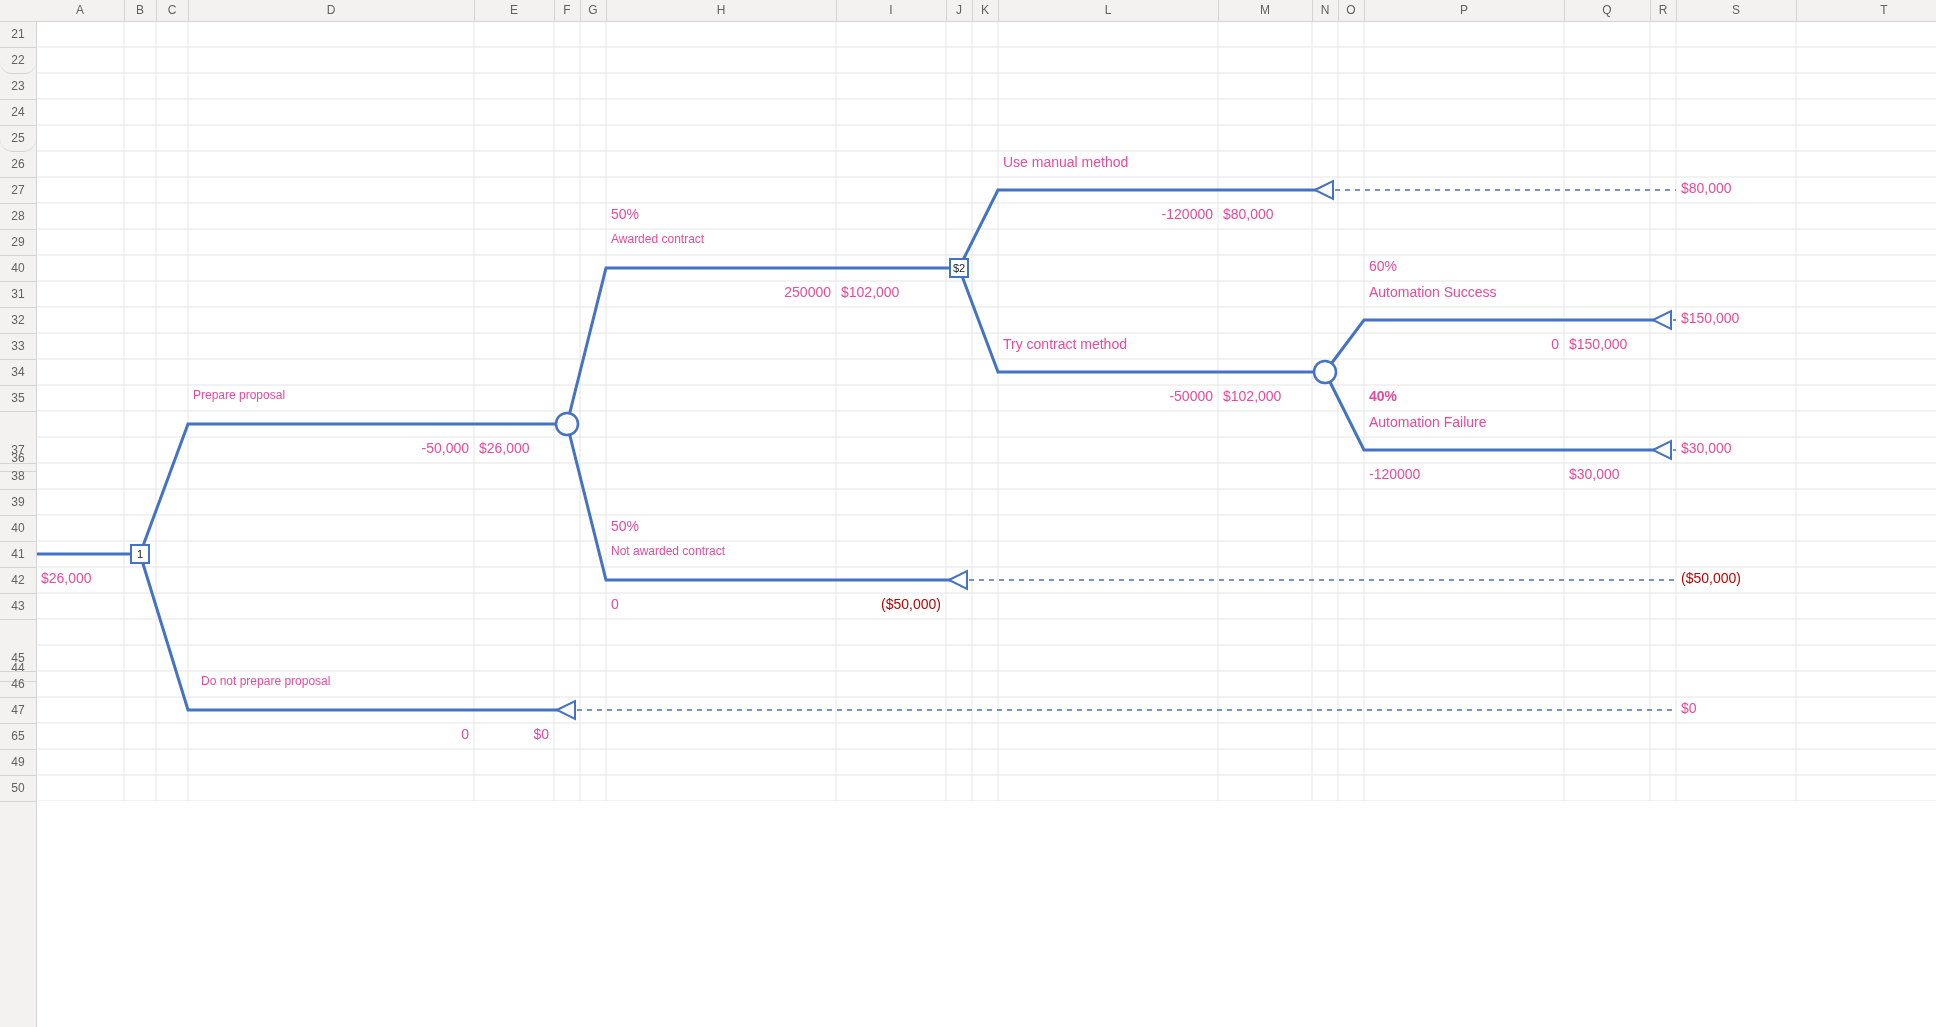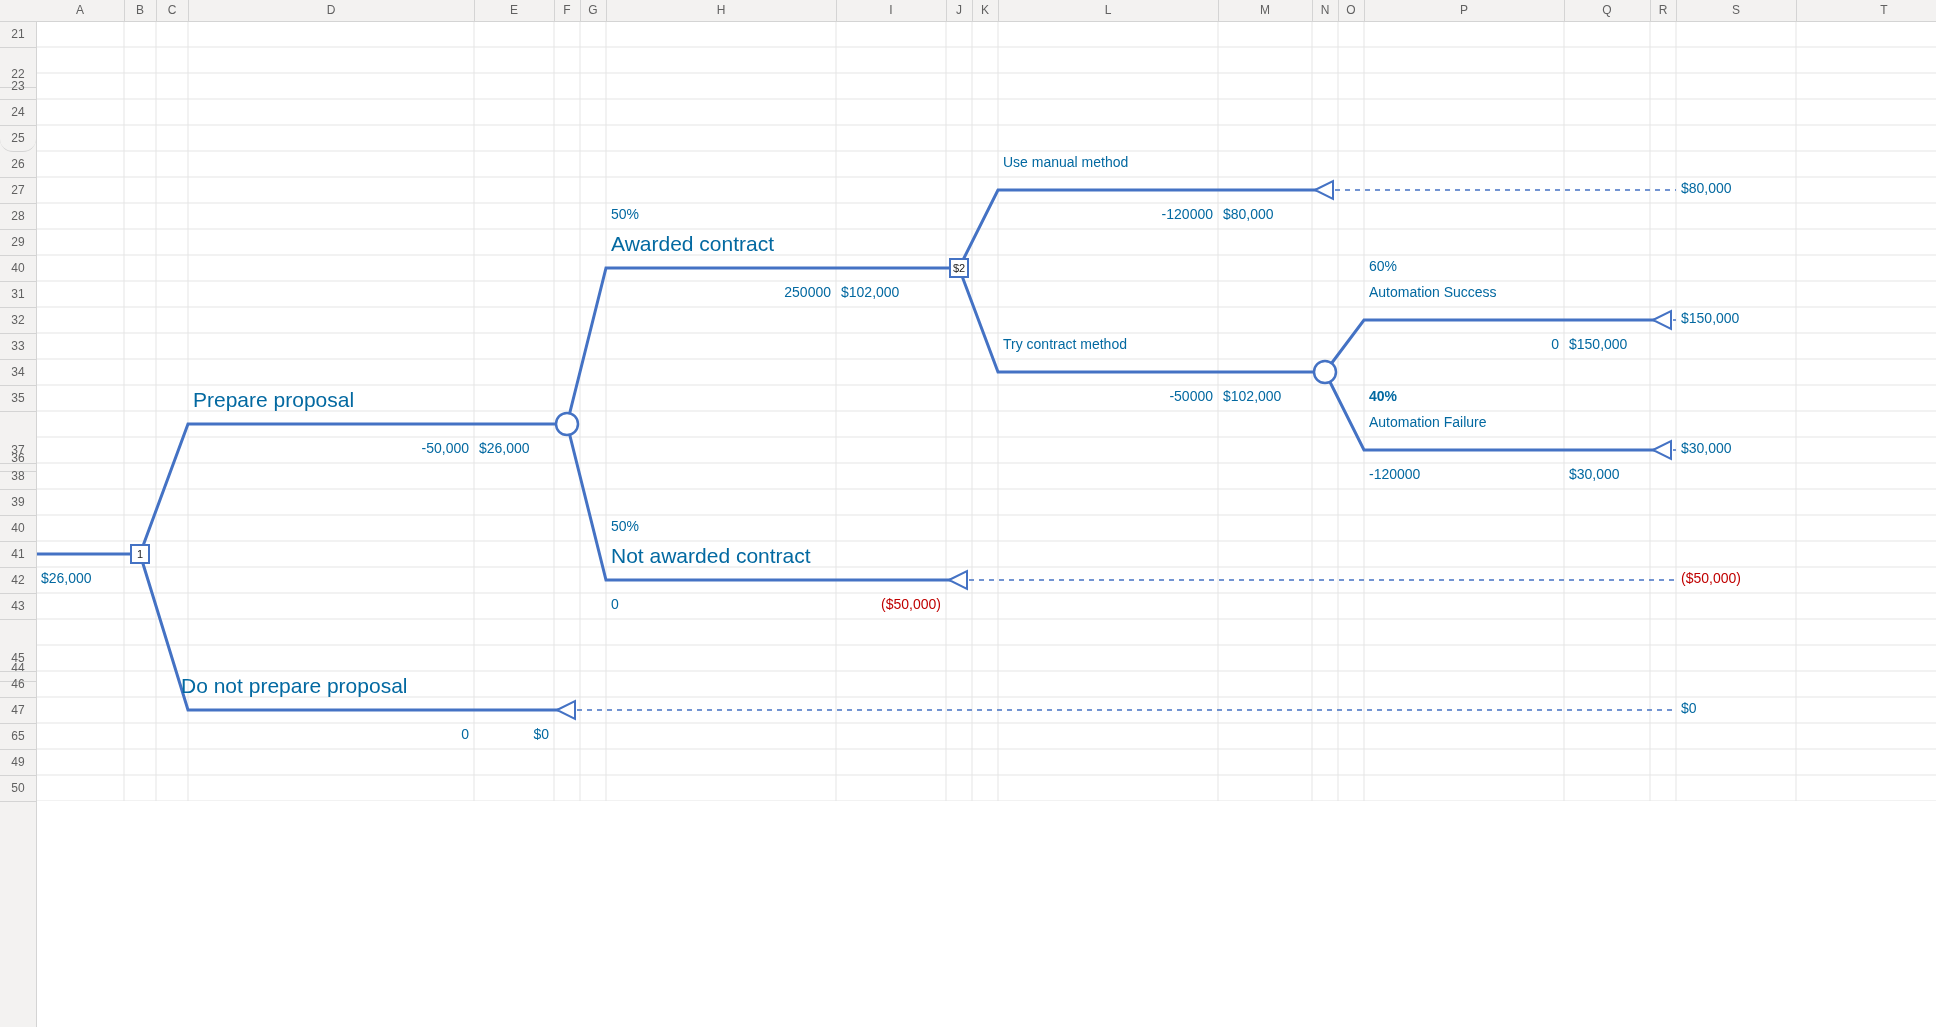--- a/index.html
+++ b/index.html
@@ -64,26 +64,26 @@
     stroke: #e5e5e5;
     stroke-width: 1;
   }
 
   
   .cell {
     position: absolute;
     box-sizing: border-box;
     padding: 3px 5px 0 5px;
     font-size: 14px;
-    color: #0369a1;
+    color: #ec4899;
     white-space: nowrap;
     overflow: visible;
   }
   .cell.right { text-align: right; }
-  .cell.heavy { font-size: 21px; }
+  .cell.heavy { font-size: 12px; }
   .cell.neg { color: #c00000; }
 
   
   .tree-svg {
     position: absolute;
     top: 0; left: 0;
     pointer-events: none;
   }
   .branch { stroke: #4472c4; stroke-width: 3; fill: none; }
   .dashed { stroke: #4472c4; stroke-width: 1.5; stroke-dasharray: 5 5; fill: none; }
@@ -113,21 +113,21 @@
     <div class="ch" style="left: 1338px; width: 26px;">O</div>
     <div class="ch" style="left: 1364px; width: 200px;">P</div>
     <div class="ch" style="left: 1564px; width: 86px;">Q</div>
     <div class="ch" style="left: 1650px; width: 26px;">R</div>
     <div class="ch" style="left: 1676px; width: 120px;">S</div>
     <div class="ch" style="left: 1796px; width: 176px;">T</div>
   </div>
 
 <div class="row-headers" id="rowHeaders">
     <div class="rh" style="top: 21px; height: 26px; line-height: 26px;">21</div>
-    <div class="rh" style="top: 61px; height: 26px; line-height: 26px;">22</div>
+    <div class="rh" style="top: 47px; height: 26px; line-height: 26px; border-radius: 12px;">22</div>
     <div class="rh" style="top: 73px; height: 26px; line-height: 26px;">23</div>
     <div class="rh" style="top: 99px; height: 26px; line-height: 26px;">24</div>
     <div class="rh" style="top: 125px; height: 26px; line-height: 26px; border-radius: 13px;">25</div>
     <div class="rh" style="top: 151px; height: 26px; line-height: 26px;">26</div>
     <div class="rh" style="top: 177px; height: 26px; line-height: 26px;">27</div>
     <div class="rh" style="top: 203px; height: 26px; line-height: 26px;">28</div>
     <div class="rh" style="top: 229px; height: 26px; line-height: 26px;">29</div>
     <div class="rh" style="top: 255px; height: 26px; line-height: 26px;">40</div>
     <div class="rh" style="top: 281px; height: 26px; line-height: 26px;">31</div>
     <div class="rh" style="top: 307px; height: 26px; line-height: 26px;">32</div>
@@ -229,21 +229,21 @@
       <polygon points="1617,299 1635,290 1635,308" class="tnode"></polygon>
       <polygon points="1617,429 1635,420 1635,438" class="tnode"></polygon>
       <polygon points="913,559 931,550 931,568" class="tnode"></polygon>
       <polygon points="521,689 539,680 539,698" class="tnode"></polygon>
     </svg>
   <div id="cells">
       <div class="cell" style="left: 0px; top: 546px; width: 88px; height: 26px;">$26,000</div>
       <div class="cell heavy" style="left: 152px; top: 364px; width: 286px; height: 26px;">Prepare proposal</div>
       <div class="cell right" style="left: 152px; top: 416px; width: 286px; height: 26px;">-50,000</div>
       <div class="cell" style="left: 438px; top: 416px; width: 80px; height: 26px;">$26,000</div>
-      <div class="cell heavy" style="left: 140px; top: 650px; width: 286px; height: 26px;">Do not prepare proposal</div>
+      <div class="cell heavy" style="left: 160px; top: 650px; width: 286px; height: 26px;">Do not prepare proposal</div>
       <div class="cell right" style="left: 152px; top: 702px; width: 286px; height: 26px;">0</div>
       <div class="cell right" style="left: 438px; top: 702px; width: 80px; height: 26px;">$0</div>
       <div class="cell" style="left: 570px; top: 182px; width: 230px; height: 26px;">50%</div>
       <div class="cell heavy" style="left: 570px; top: 208px; width: 230px; height: 26px;">Awarded contract</div>
       <div class="cell right" style="left: 570px; top: 260px; width: 230px; height: 26px;">250000</div>
       <div class="cell" style="left: 800px; top: 260px; width: 110px; height: 26px;">$102,000</div>
       <div class="cell" style="left: 570px; top: 494px; width: 230px; height: 26px;">50%</div>
       <div class="cell heavy" style="left: 570px; top: 520px; width: 230px; height: 26px;">Not awarded contract</div>
       <div class="cell" style="left: 570px; top: 572px; width: 230px; height: 26px;">0</div>
       <div class="cell right neg" style="left: 800px; top: 572px; width: 110px; height: 26px;">($50,000)</div>

